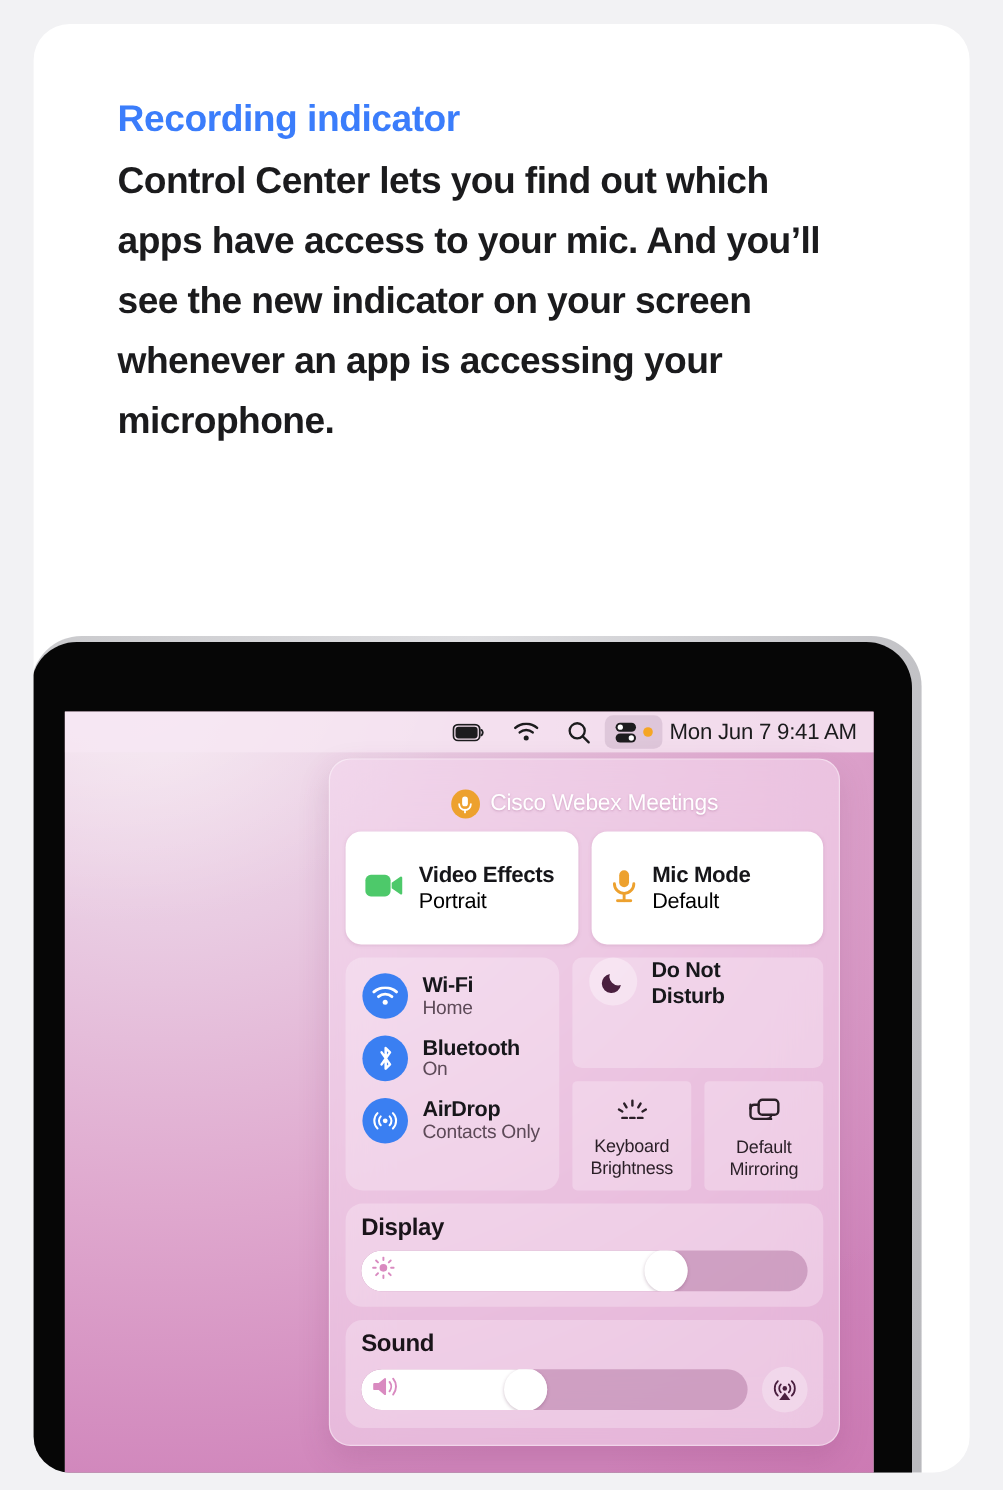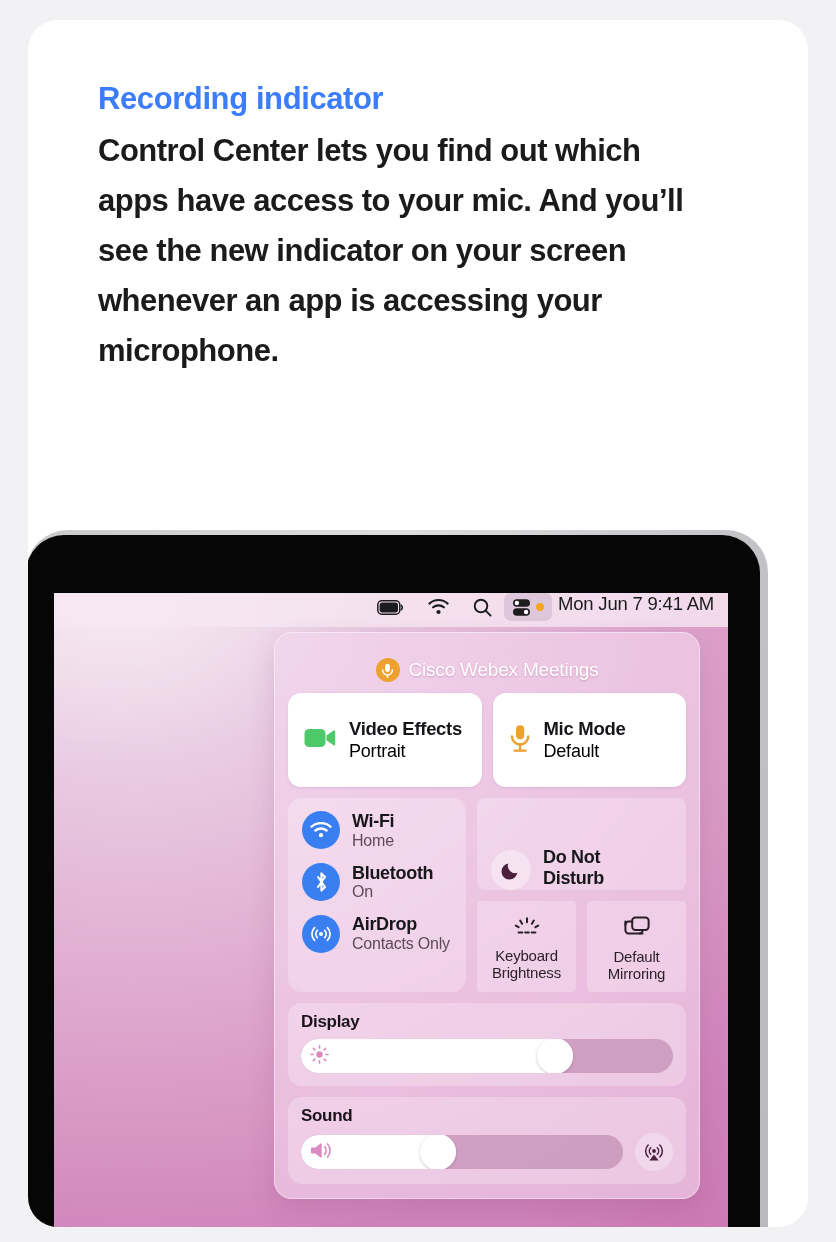--- a/index.html
+++ b/index.html
@@ -72,21 +72,21 @@
     background:
       radial-gradient(72% 52% at 6% -6%, rgba(255,255,255,.52) 0%, rgba(255,255,255,0) 62%),
       radial-gradient(60% 70% at 100% 108%, rgba(190,80,150,.30) 0%, rgba(190,80,150,0) 60%);
   }
 
   
   .menubar {
     position: absolute; left: 0; top: 0;
     width: 100%; height: 34px;
     background: rgba(247,231,243,.82);
-    display: flex; align-items: flex-start;
+    display: flex; align-items: center;
     justify-content: flex-end;
     padding-right: 14px;
     gap: 0px;
   }
   .mb-item {
     display: flex; align-items: center; justify-content: center;
     height: 28px; padding: 0 12px;
     color: #1c1c1e;
   }
   .mb-cc {
@@ -172,21 +172,21 @@
   .conn-text .c2 {
     font-size: 16px; font-weight: 400; color: #5d4a58;
     letter-spacing: -0.2px;
   }
 
   .right-col { width: 209px; display: flex; flex-direction: column; gap: 11px; }
   .dnd {
     background: rgba(255,255,255,.26);
     border-radius: 8px;
     height: 92px;
-    display: flex; align-items: flex-end; gap: 12px;
+    display: flex; align-items: flex-start; gap: 12px;
     padding: 0 14px;
   }
   .dnd-icon {
     width: 40px; height: 40px; border-radius: 50%;
     background: rgba(255,255,255,.34);
     display: flex; align-items: center; justify-content: center; flex: none;
   }
   .dnd-label {
     font-size: 18px; font-weight: 700; color: #17171b;
     letter-spacing: -0.3px; line-height: 1.2;
@@ -207,21 +207,21 @@
   }
 
   
   .slider-tile {
     background: rgba(255,255,255,.26);
     border-radius: 14px;
     padding: 9px 13px 13px 13px;
     margin-top: 11px;
   }
   .slider-title {
-    font-size: 17px; font-weight: 700; color: #1a141a;
+    font-size: 20px; font-weight: 700; color: #1a141a;
     letter-spacing: -0.3px; margin-bottom: 7px;
   }
   .slider-line { display: flex; align-items: center; gap: 12px; }
   .track {
     position: relative; flex: 1 1 auto;
     height: 34px; border-radius: 17px;
     background: rgba(160,96,142,.40);
     overflow: hidden;
   }
   .fill {

